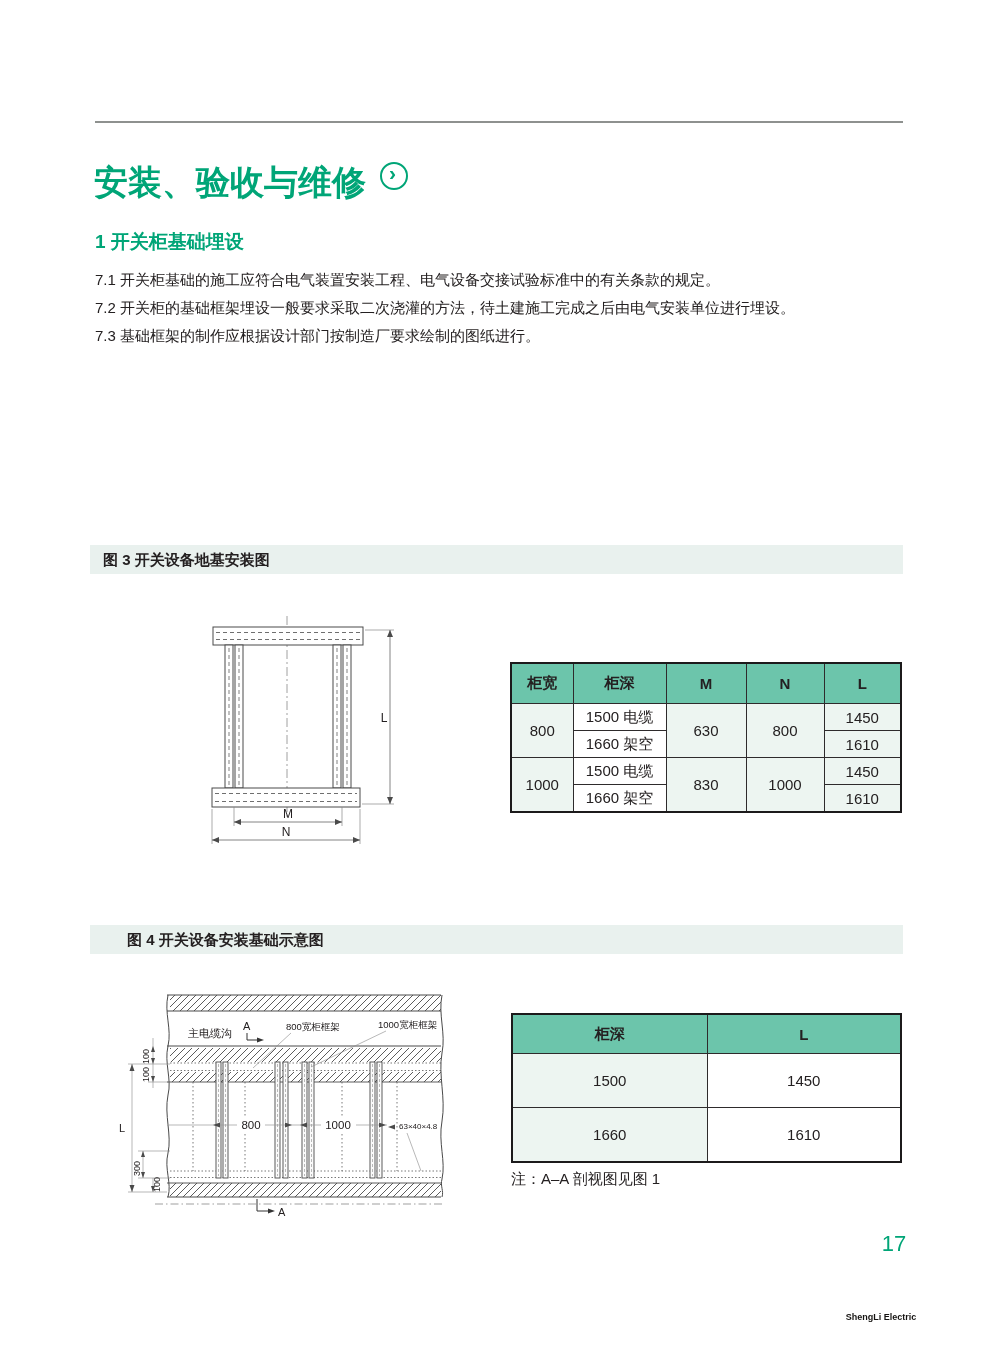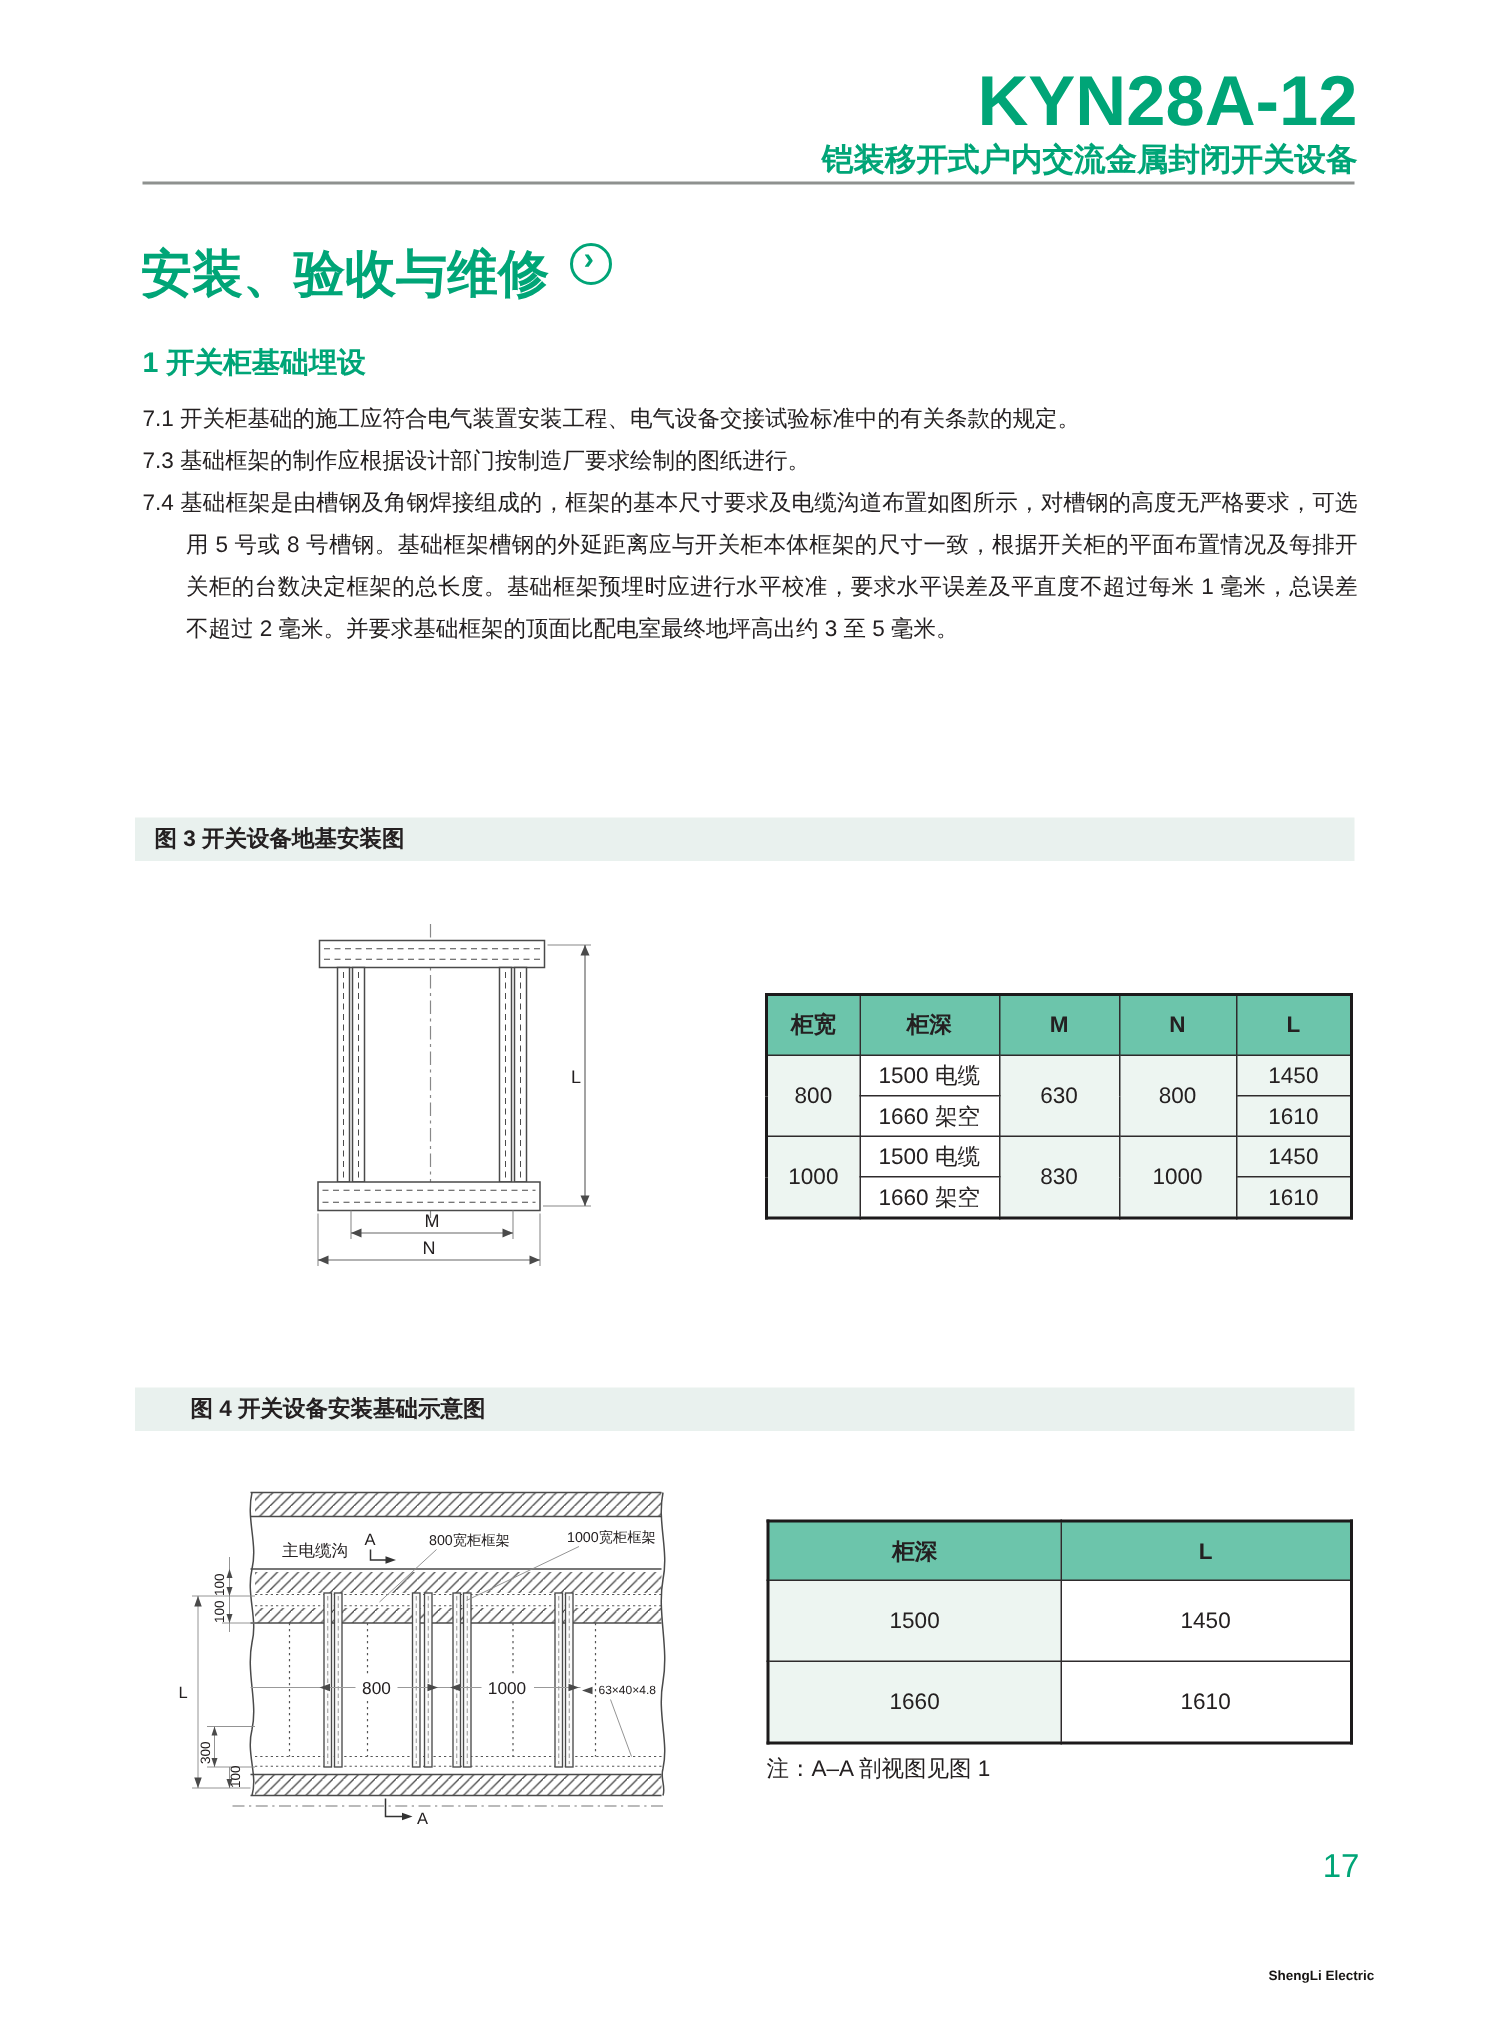--- a/index.html
+++ b/index.html
@@ -54,35 +54,31 @@
   .page-num{position:absolute;left:870px;top:1231px;width:48px;text-align:center;
             font-size:22px;color:#00a577;}
   .footer-brand{position:absolute;left:829px;top:1312px;width:104px;text-align:center;
                 font-size:9px;font-weight:bold;color:#161412;letter-spacing:0;}
 </style>
 </head>
 <body>
 
 <div class="page">
 
-  <div class="brand">
-    <div class="brand-model">KYN28A-12</div>
-    <div class="brand-sub">铠装移开式户内交流金属封闭开关设备</div>
-  </div>
   <div class="header-rule"></div>
 
   <div class="page-title"><span>安装、验收与维修</span><span class="title-icon"><span>›</span></span>
   </div>
 
   <div class="section-heading">1 开关柜基础埋设</div>
 
   <div class="paragraphs">
     <p class="para"><span>7.1</span> <span>开关柜基础的施工应符合电气装置安装工程、电气设备交接试验标准中的有关条款的规定。</span></p>
+    <p class="para"><span>7.2</span> <span>开关柜的基础框架埋设一般要求采取二次浇灌的方法，待土建施工完成之后由电气安装单位进行埋设。</span></p>
     <p class="para"><span>7.3</span> <span>基础框架的制作应根据设计部门按制造厂要求绘制的图纸进行。</span></p>
-    <p class="para"><span>7.4</span> <span>基础框架是由槽钢及角钢焊接组成的，框架的基本尺寸要求及电缆沟道布置如图所示，对槽钢的高度无严格要求，可选用 5 号或 8 号槽钢。基础框架槽钢的外延距离应与开关柜本体框架的尺寸一致，根据开关柜的平面布置情况及每排开关柜的台数决定框架的总长度。基础框架预埋时应进行水平校准，要求水平误差及平直度不超过每米 1 毫米，总误差不超过 2 毫米。并要求基础框架的顶面比配电室最终地坪高出约 3 至 5 毫米。</span></p>
   </div>
 
   <div class="figure-bar" id="fig3-bar">图 3 开关设备地基安装图</div>
 
   <svg class="diagram" id="fig3-svg" width="230" height="245" viewBox="0 0 230 245">
     <g stroke="#4a4a4a" fill="none" stroke-width="1">
 
       <line x1="112" y1="8" x2="112" y2="212" stroke="#888" stroke-width="0.8" stroke-dasharray="9,3,2,3"></line>
 
       <rect x="38" y="19" width="150" height="18" fill="#ffffff"></rect>

